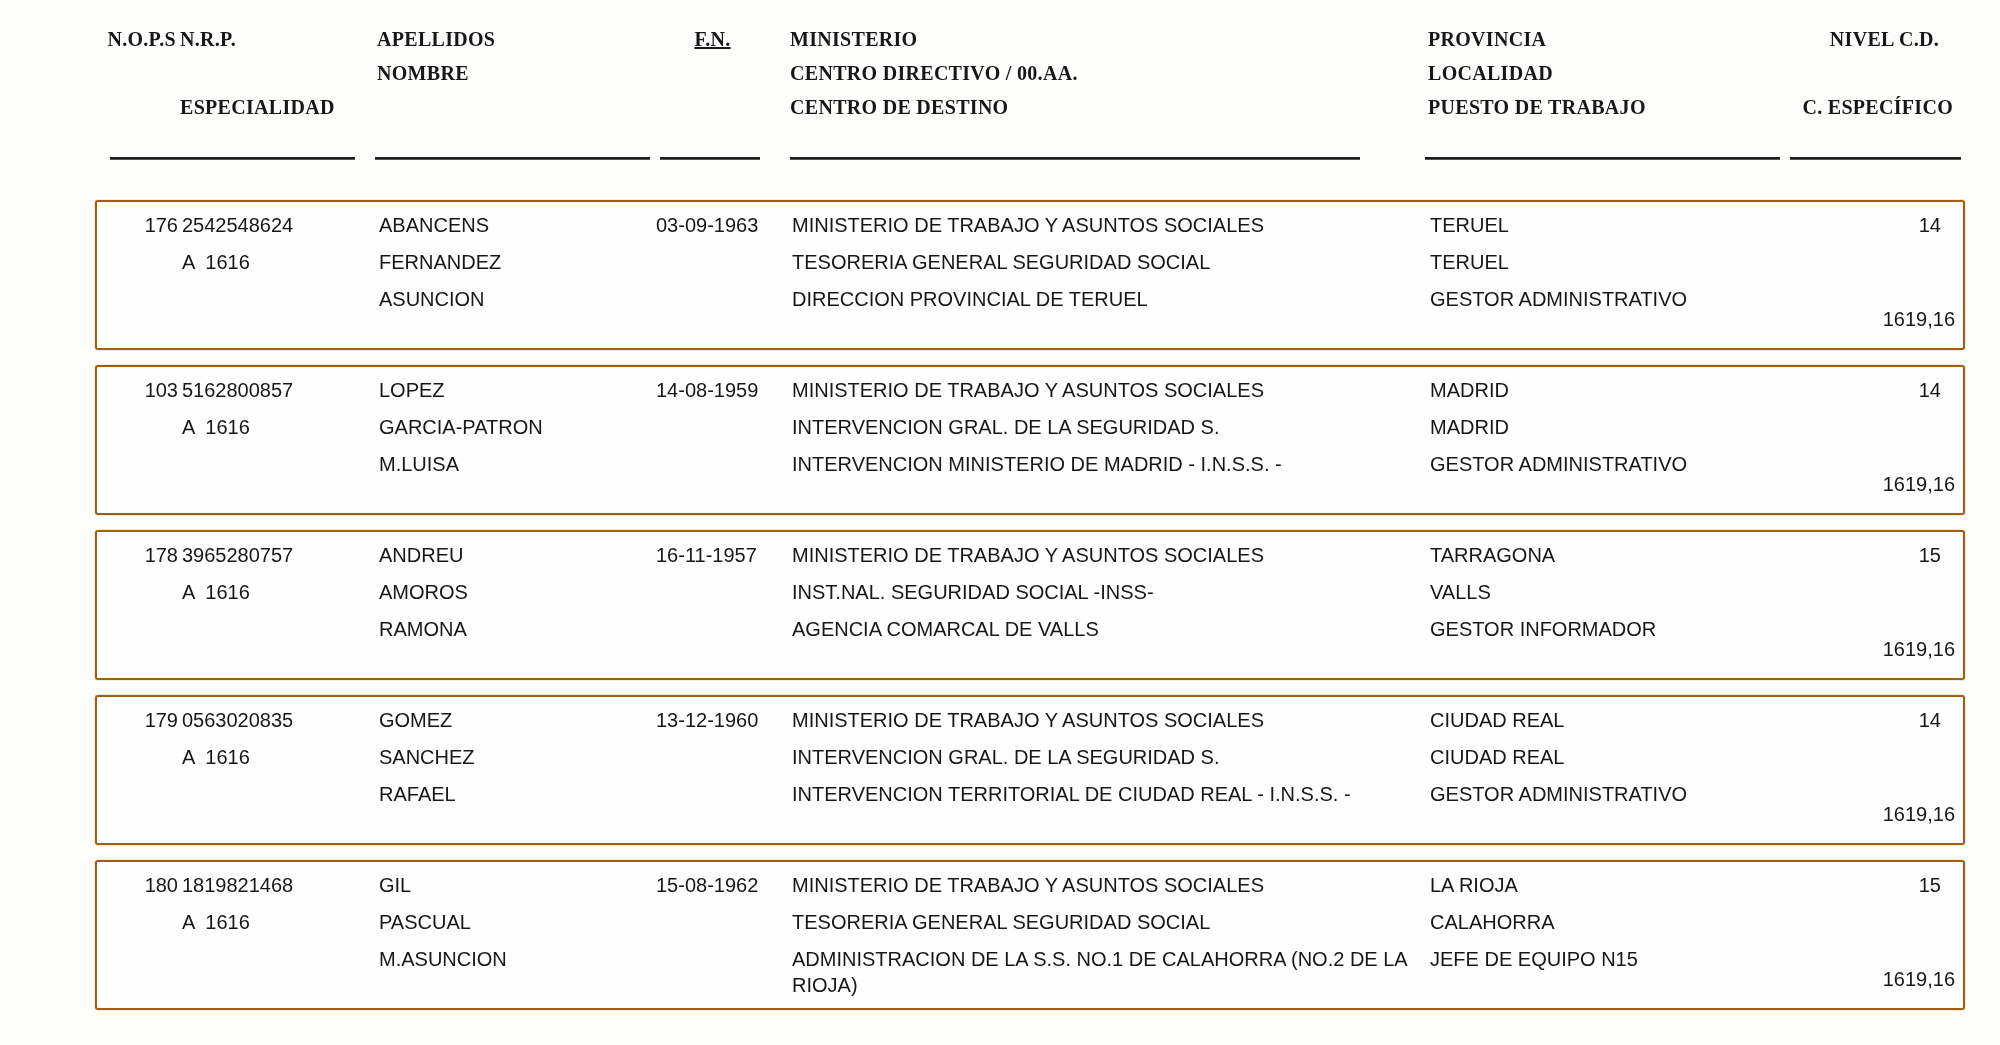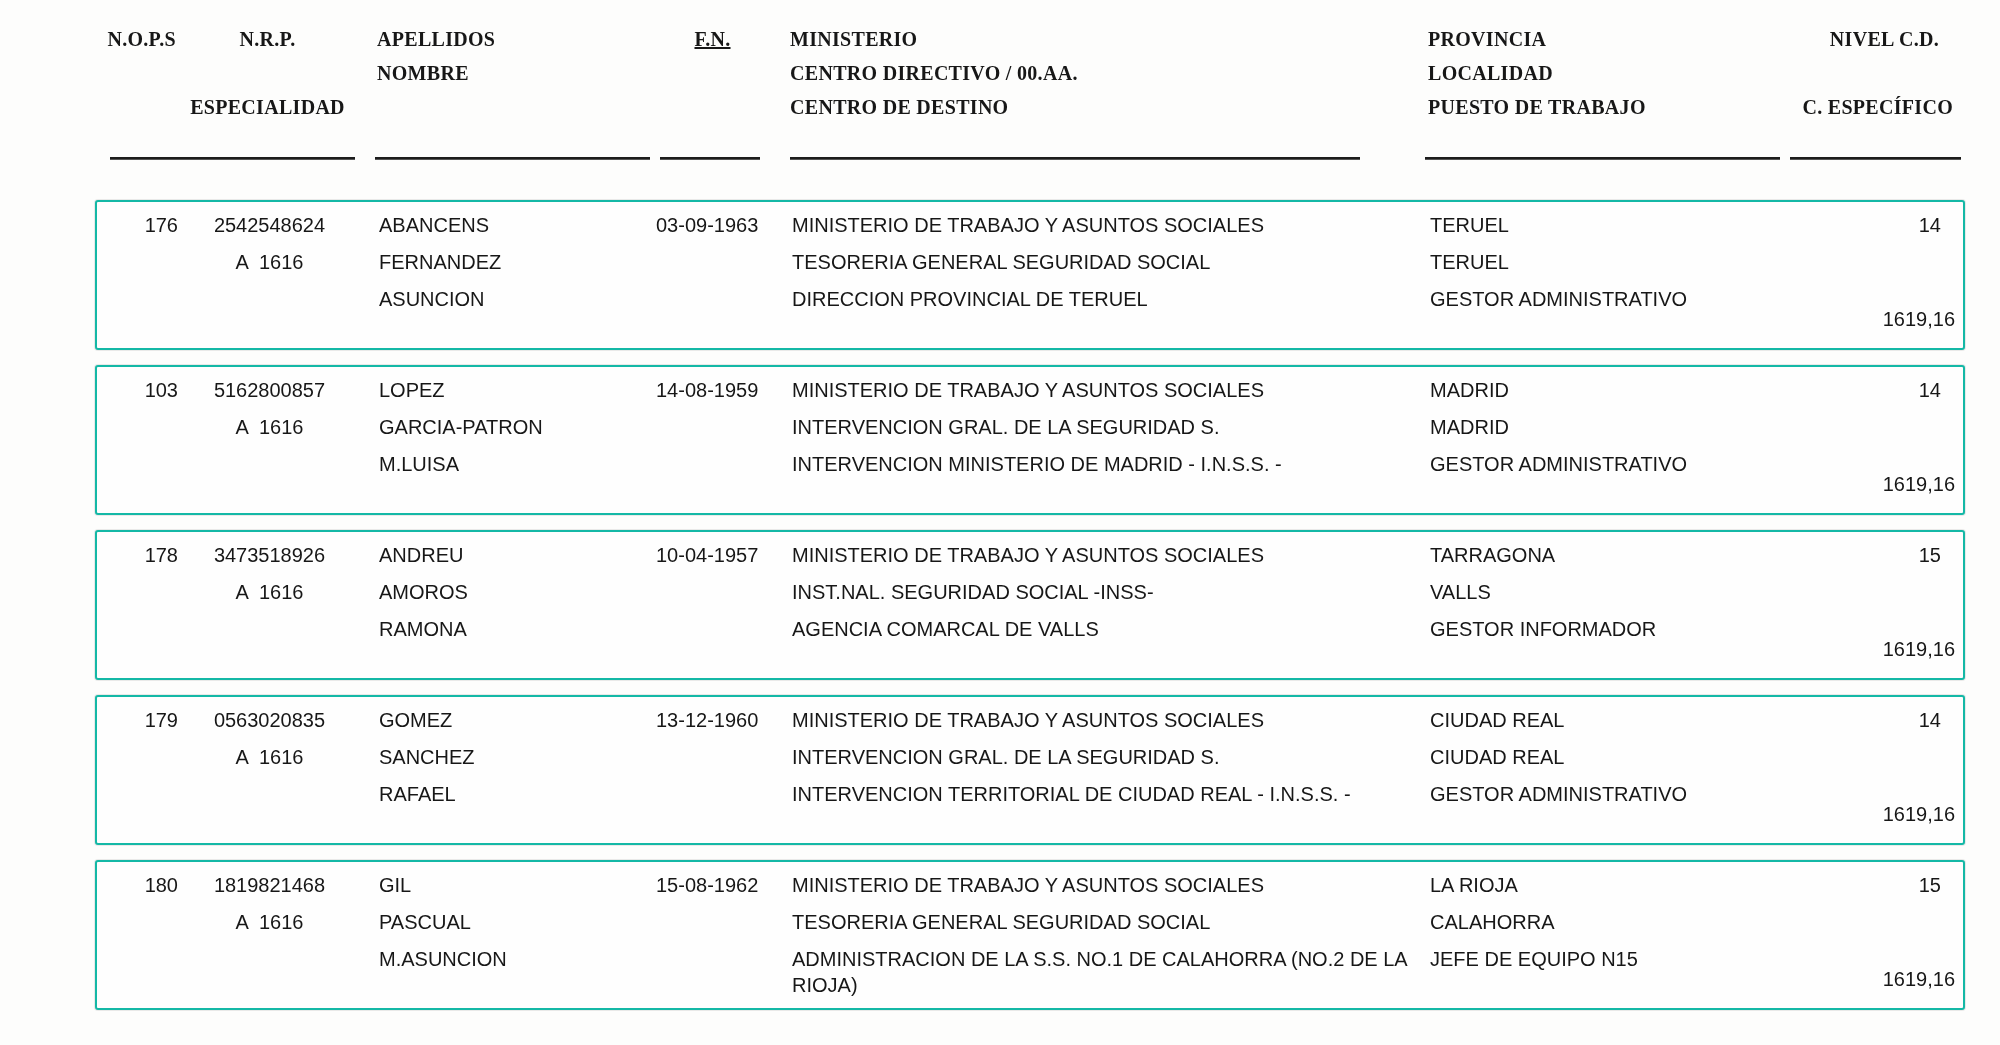--- a/index.html
+++ b/index.html
@@ -36,32 +36,32 @@
       top: 157px;
       height: 3px;
       background: #1c1c1c;
       border-bottom: 1px solid #555;
     }
     
     .records { margin-left: 95px; width: 1870px; }
     .record {
       width: 1870px;
       height: 150px;
-      border: 2px solid #14b8a6;
+      border: 2px solid #a16207;
       border-radius: 3px;
       margin-bottom: 15px;
       padding-top: 10px;
       background: #fefefe;
       box-shadow: 0 0 0 1px rgba(0,0,0,0.08);
     }
     .line { height: 37px; line-height: 26px; white-space: pre; }
     .line.wrap { white-space: normal; }
     
     .c-nops { text-align: right; padding-right: 4px; }
-    .c-nrp  { text-align: center; }
+    .c-nrp  { text-align: left; }
     .c-name { padding-left: 2px; }
     .c-fn   { padding-left: 14px; }
     .header-wrap .c-fn { padding-left: 0; text-align: center; text-decoration: underline; }
     .c-min  { padding-left: 5px; }
     .c-prov { padding-left: 8px; }
     .c-nivel { text-align: right; }
     .c-nivel > * { padding-right: 22px; }
     .c-nivel > .especifico { padding-right: 8px; }
     .record .especifico { position: relative; top: 20px; }
   </style>
@@ -179,31 +179,31 @@
         <div class="line"></div>
         <div class="line especifico">1619,16</div>
       </div>
     </section>
 
     <section class="record cols">
       <div class="cell c-nops">
         <div class="line">178</div>
       </div>
       <div class="cell c-nrp">
-        <div class="line">3473518926</div>
+        <div class="line">3965280757</div>
         <div class="line">A  1616</div>
       </div>
       <div class="cell"></div>
       <div class="cell c-name">
         <div class="line">ANDREU</div>
         <div class="line">AMOROS</div>
         <div class="line">RAMONA</div>
       </div>
       <div class="cell c-fn">
-        <div class="line">10-04-1957</div>
+        <div class="line">16-11-1957</div>
       </div>
       <div class="cell c-min">
         <div class="line">MINISTERIO DE TRABAJO Y ASUNTOS SOCIALES</div>
         <div class="line">INST.NAL. SEGURIDAD SOCIAL -INSS-</div>
         <div class="line wrap">AGENCIA COMARCAL DE VALLS</div>
       </div>
       <div class="cell c-prov">
         <div class="line">TARRAGONA</div>
         <div class="line">VALLS</div>
         <div class="line">GESTOR INFORMADOR</div>

